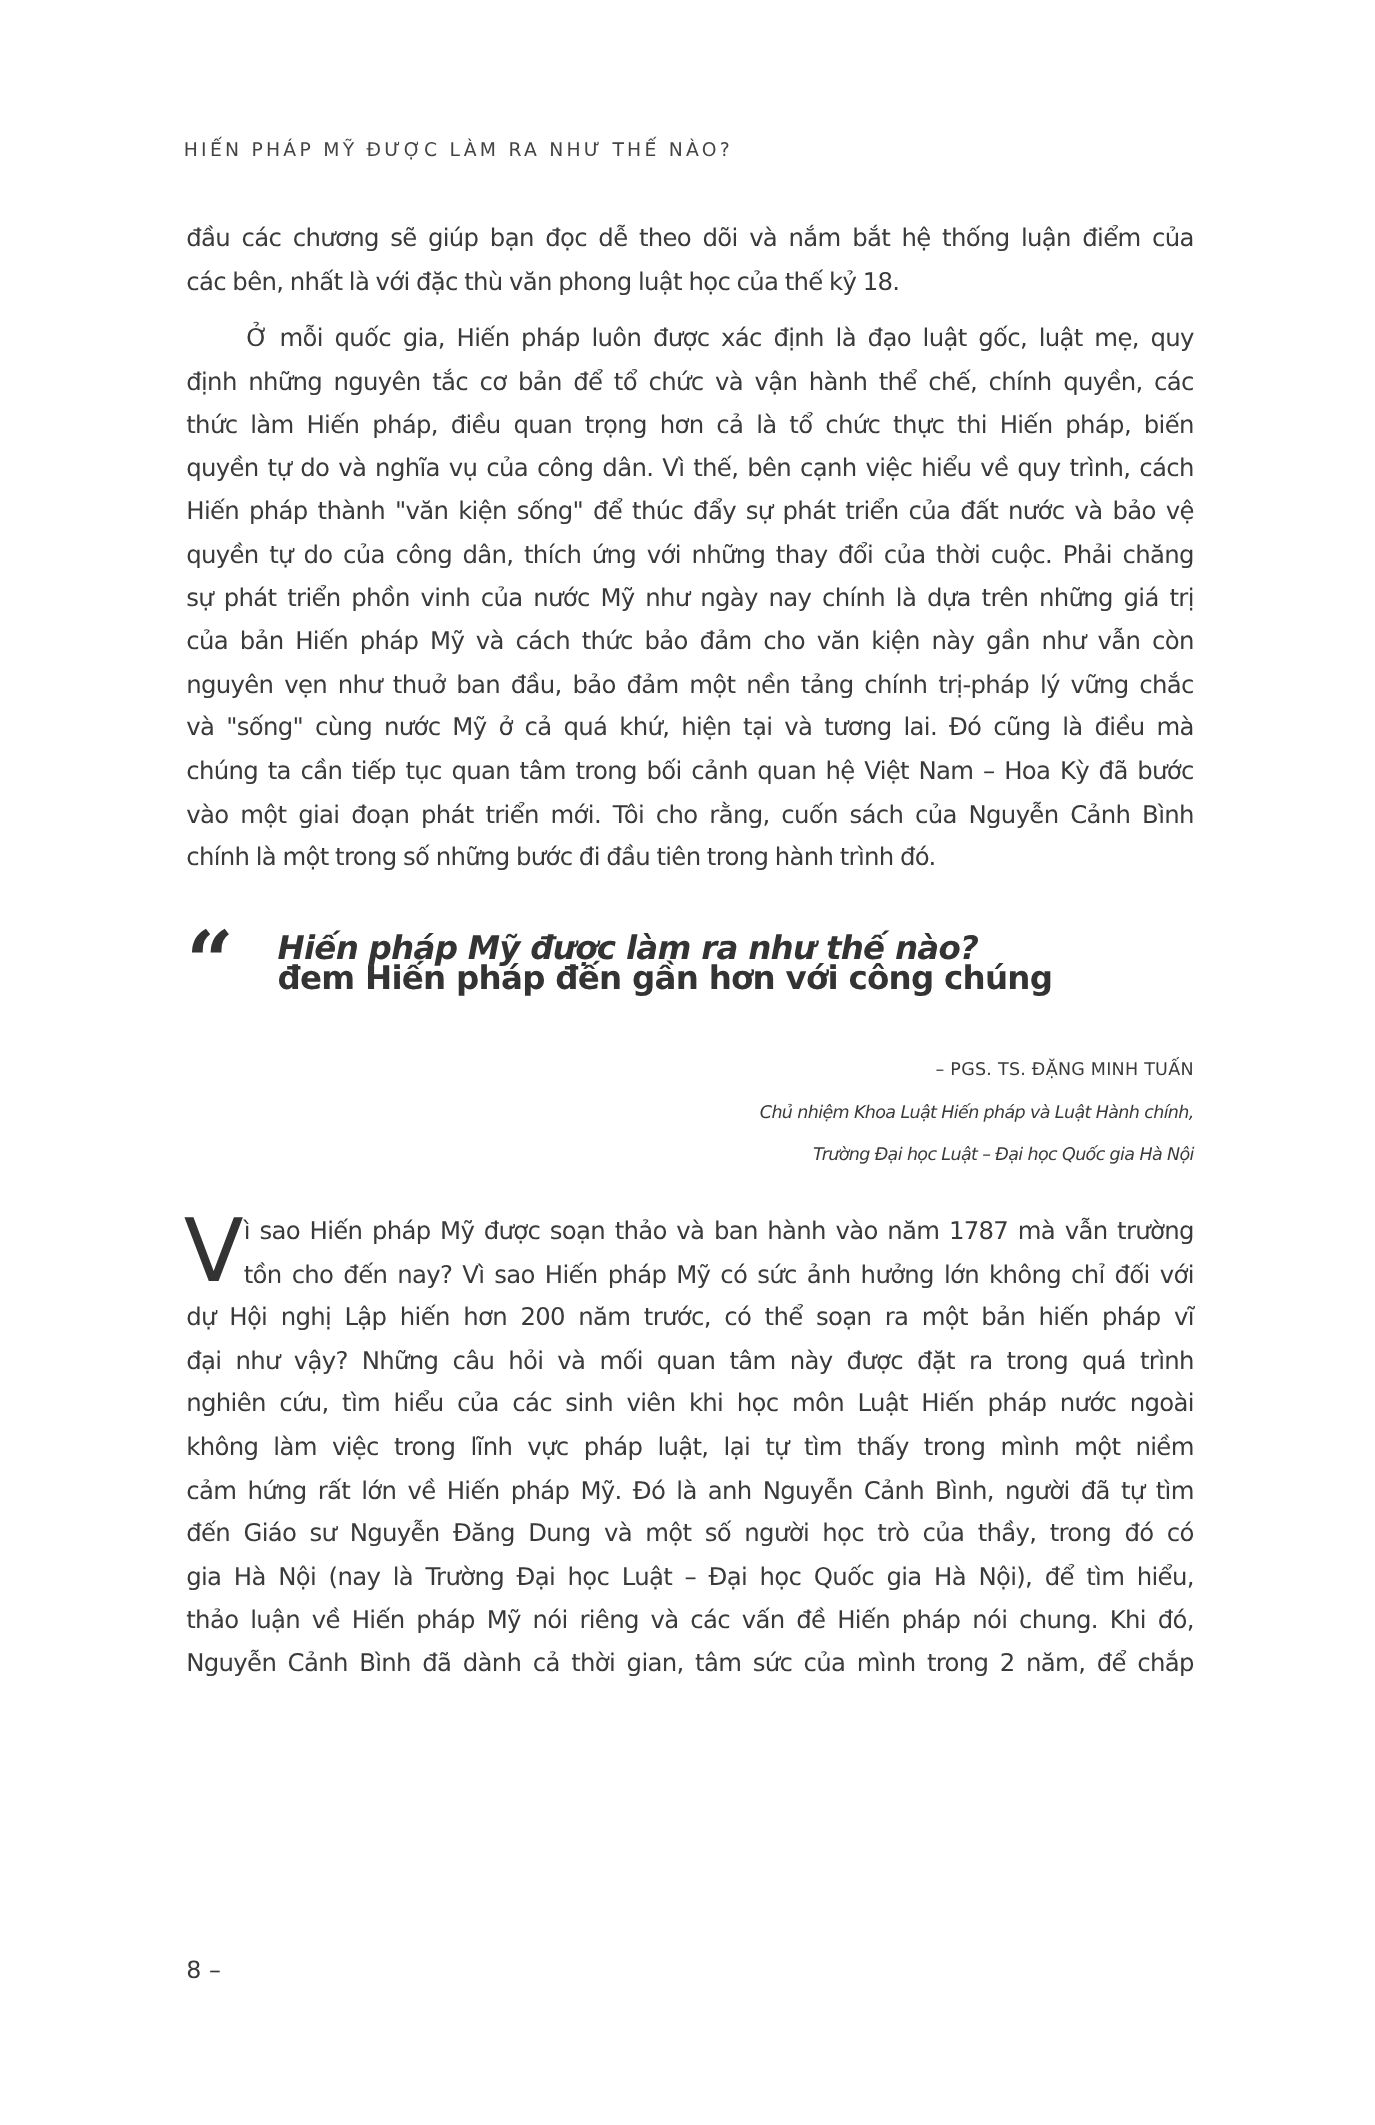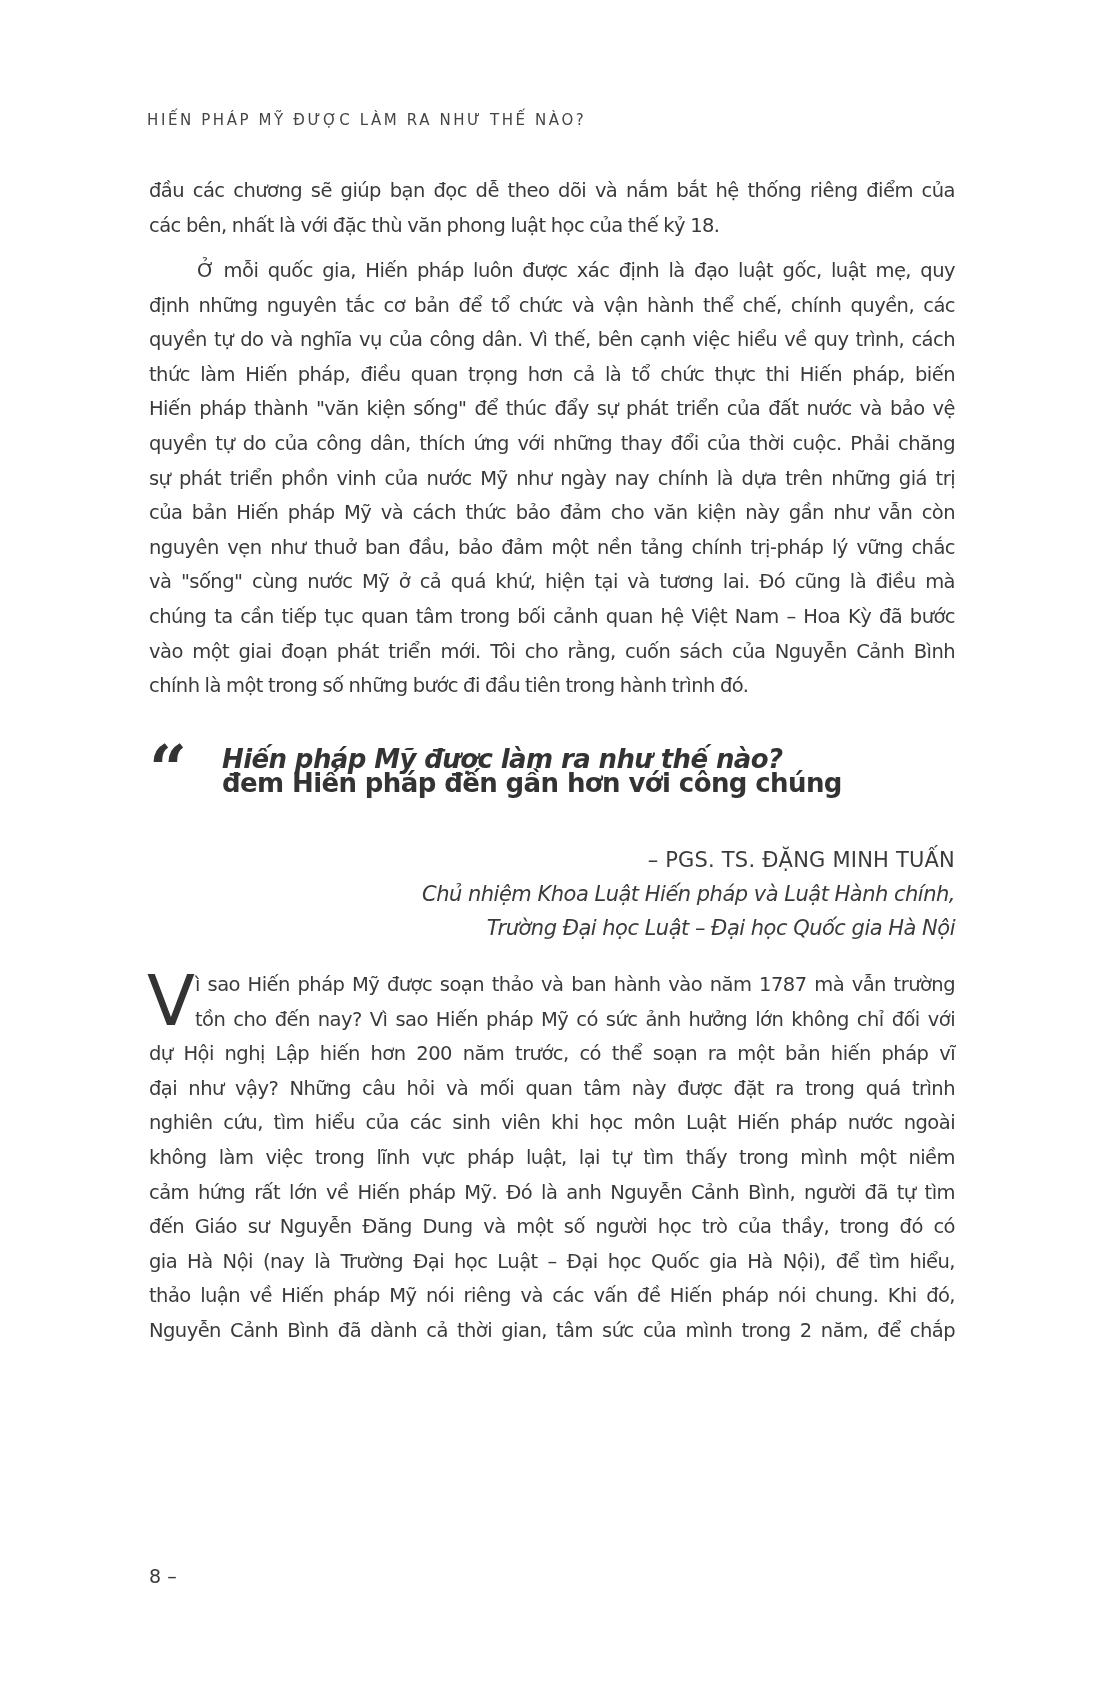--- a/index.html
+++ b/index.html
@@ -81,21 +81,21 @@
     .quote-line.italic { font-style: italic; top: 0; }
     .quote-line.second { top: 24px; }
 
     .attribution {
       position: absolute;
       right: 145px;
       text-align: right;
       white-space: nowrap;
       color: #3a3a3a;
       font-family: "DejaVu Sans", sans-serif;
-      font-size: 21px;
+      font-size: 14px;
       letter-spacing: -0.5px;
     }
     .attr-name { top: 848px; letter-spacing: 0.2px; }
     .attr-role { top: 882px; font-style: italic; }
     .attr-org { top: 916px; font-style: italic; }
 
     #para3 { top: 968px; }
     .dropcap-wrap {
       position: relative;
     }
@@ -122,29 +122,29 @@
       color: #3a3a3a;
       white-space: nowrap;
     }
   </style>
 </head>
 <body>
 
 <div class="running-header">HIẾN PHÁP MỸ ĐƯỢC LÀM RA NHƯ THẾ NÀO?</div>
 
 <div class="text-block" id="para1">
-  <div class="line">đầu các chương sẽ giúp bạn đọc dễ theo dõi và nắm bắt hệ thống riêng điểm của</div>
+  <div class="line">đầu các chương sẽ giúp bạn đọc dễ theo dõi và nắm bắt hệ thống luận điểm của</div>
   <div class="line last">các bên, nhất là với đặc thù văn phong luật học của thế kỷ 18.</div>
 </div>
 
 <div class="text-block" id="para2">
   <div class="line indent">Ở mỗi quốc gia, Hiến pháp luôn được xác định là đạo luật gốc, luật mẹ, quy</div>
   <div class="line">định những nguyên tắc cơ bản để tổ chức và vận hành thể chế, chính quyền, các</div>
+  <div class="line">thức làm Hiến pháp, điều quan trọng hơn cả là tổ chức thực thi Hiến pháp, biến</div>
   <div class="line">quyền tự do và nghĩa vụ của công dân. Vì thế, bên cạnh việc hiểu về quy trình, cách</div>
-  <div class="line">thức làm Hiến pháp, điều quan trọng hơn cả là tổ chức thực thi Hiến pháp, biến</div>
   <div class="line">Hiến pháp thành "văn kiện sống" để thúc đẩy sự phát triển của đất nước và bảo vệ</div>
   <div class="line">quyền tự do của công dân, thích ứng với những thay đổi của thời cuộc. Phải chăng</div>
   <div class="line">sự phát triển phồn vinh của nước Mỹ như ngày nay chính là dựa trên những giá trị</div>
   <div class="line">của bản Hiến pháp Mỹ và cách thức bảo đảm cho văn kiện này gần như vẫn còn</div>
   <div class="line">nguyên vẹn như thuở ban đầu, bảo đảm một nền tảng chính trị-pháp lý vững chắc</div>
   <div class="line">và "sống" cùng nước Mỹ ở cả quá khứ, hiện tại và tương lai. Đó cũng là điều mà</div>
   <div class="line">chúng ta cần tiếp tục quan tâm trong bối cảnh quan hệ Việt Nam – Hoa Kỳ đã bước</div>
   <div class="line">vào một giai đoạn phát triển mới. Tôi cho rằng, cuốn sách của Nguyễn Cảnh Bình</div>
   <div class="line last">chính là một trong số những bước đi đầu tiên trong hành trình đó.</div>
 </div>

